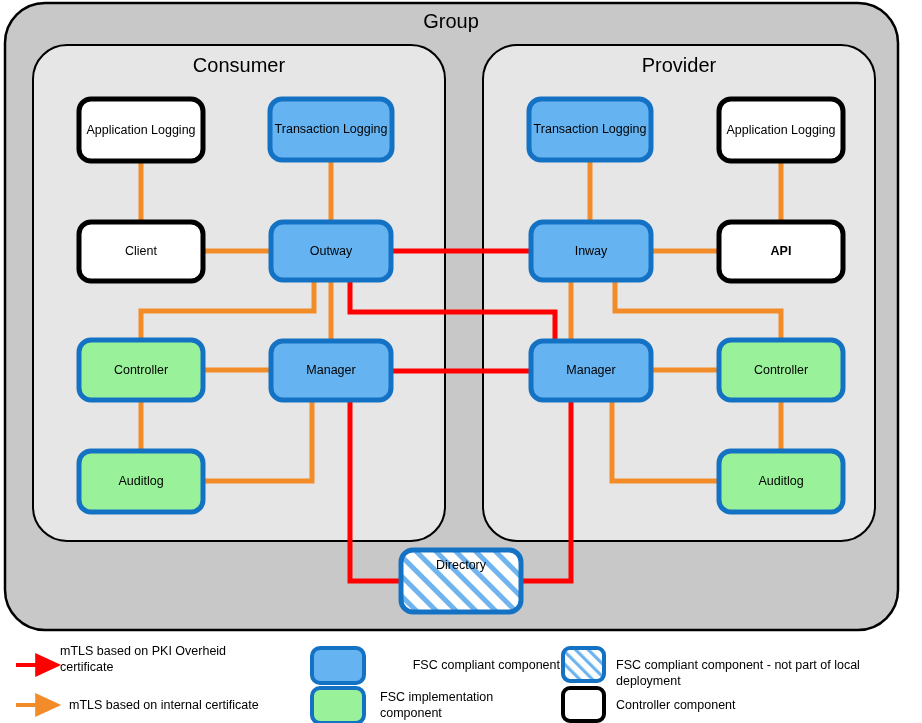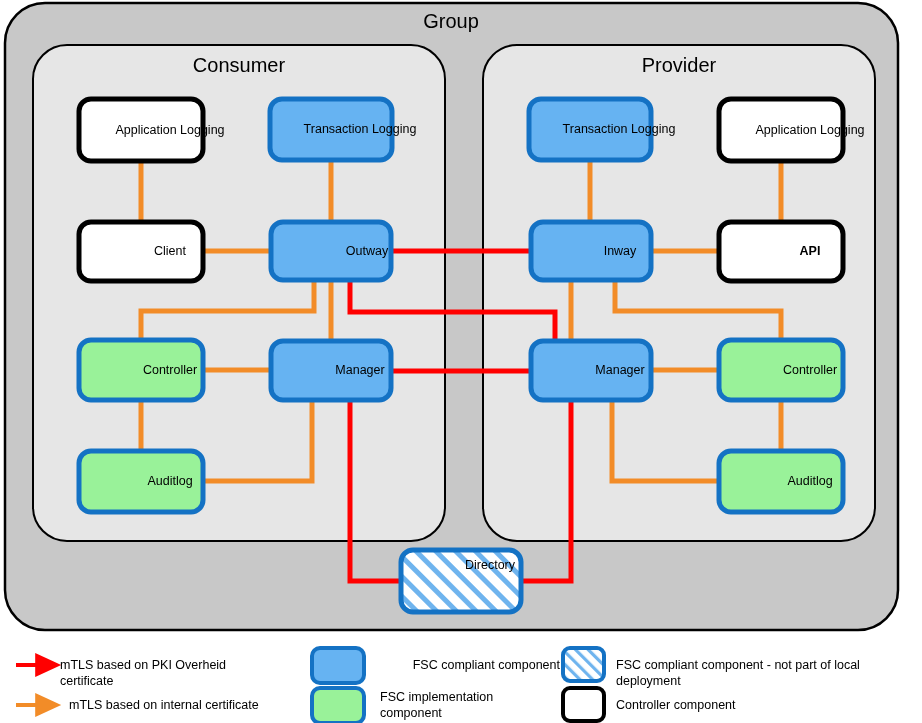--- a/index.html
+++ b/index.html
@@ -24,21 +24,20 @@
   .node-label {
     position: absolute;
     display: flex;
     align-items: center;
     justify-content: center;
     text-align: center;
     font-size: 12.5px;
     color: #000000;
     pointer-events: none;
     line-height: 1.15;
-    margin-left: 29px;
   }
   .panel-title {
     position: absolute;
     font-size: 20px;
     color: #000000;
     text-align: center;
   }
   .legend-text {
     position: absolute;
     font-size: 12.5px;
@@ -161,33 +160,33 @@
   <rect x="563" y="688" width="41" height="33" rx="7" ry="7" fill="#ffffff" stroke="#000000" stroke-width="4"></rect>
 </svg>
 
 <div class="panel-title" style="left:0; top:10px; width:902px;">Group</div>
 <div class="panel-title" style="left:33px; top:54px; width:412px;">Consumer</div>
 <div class="panel-title" style="left:483px; top:54px; width:392px;">Provider</div>
 
 <div class="node-label" style="left:79px; top:99px; width:124px; height:62px;">Application Logging</div>
 <div class="node-label" style="left:270px; top:99px; width:122px; height:61px;">Transaction Logging</div>
 <div class="node-label" style="left:79px; top:222px; width:124px; height:59px;">Client</div>
-<div class="node-label" style="left:278px; top:222px; width:120px; height:58px;">Outway</div>
+<div class="node-label" style="left:271px; top:222px; width:120px; height:58px;">Outway</div>
 <div class="node-label" style="left:79px; top:340px; width:124px; height:60px;">Controller</div>
 <div class="node-label" style="left:271px; top:341px; width:120px; height:59px;">Manager</div>
 <div class="node-label" style="left:79px; top:451px; width:124px; height:61px;">Auditlog</div>
 
 <div class="node-label" style="left:529px; top:99px; width:122px; height:61px;">Transaction Logging</div>
 <div class="node-label" style="left:719px; top:99px; width:124px; height:62px;">Application Logging</div>
 <div class="node-label" style="left:531px; top:222px; width:120px; height:58px;">Inway</div>
 <div class="node-label" style="left:719px; top:222px; width:124px; height:59px;font-weight:bold;">API</div>
 <div class="node-label" style="left:531px; top:341px; width:120px; height:59px;">Manager</div>
 <div class="node-label" style="left:719px; top:340px; width:124px; height:60px;">Controller</div>
 <div class="node-label" style="left:719px; top:451px; width:124px; height:61px;">Auditlog</div>
 
 <div class="node-label" style="left:401px; top:534px; width:120px; height:62px;">Directory</div>
 
-<div class="legend-text" style="left:60px; top:658px; width:198px;">mTLS based on PKI Overheid certificate</div>
+<div class="legend-text" style="left:60px; top:644px; width:198px;">mTLS based on PKI Overheid certificate</div>
 <div class="legend-text" style="left:60px; top:698px; width:250px;padding-left:9px;">mTLS based on internal certificate</div>
 <div class="legend-text" style="left:380px; top:658px; width:180px;text-align:right;">FSC compliant component</div>
 <div class="legend-text" style="left:380px; top:690px; width:160px;">FSC implementation component</div>
 <div class="legend-text" style="left:616px; top:658px; width:310px;">FSC compliant component - not part of local deployment</div>
 <div class="legend-text" style="left:616px; top:698px; width:250px;">Controller component</div>
 
 </body></html>

